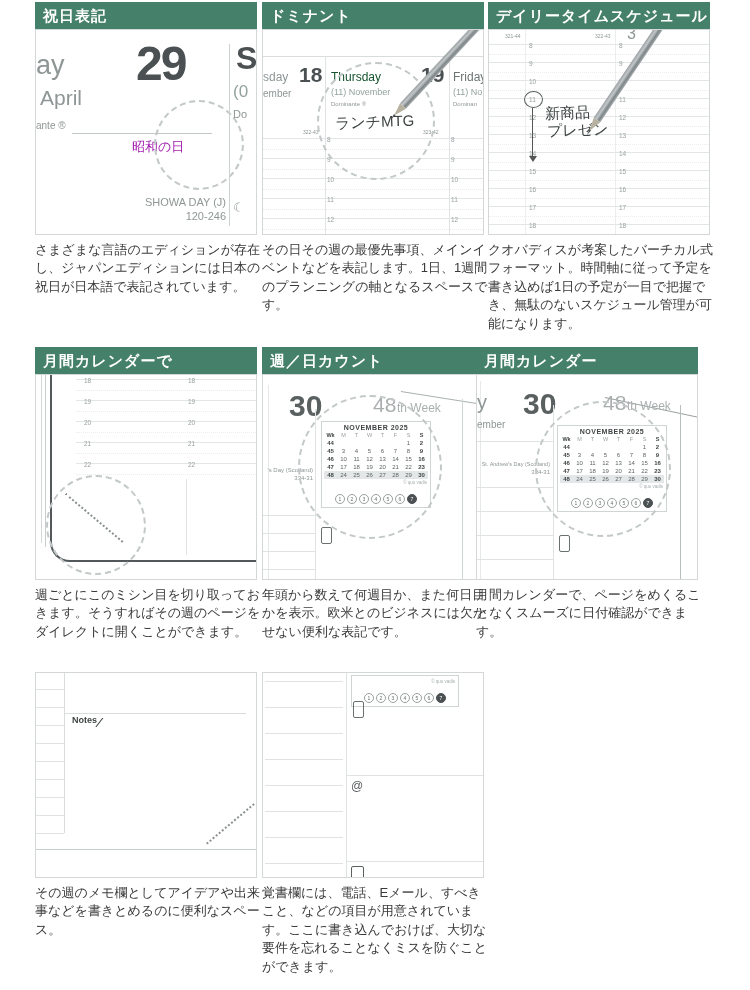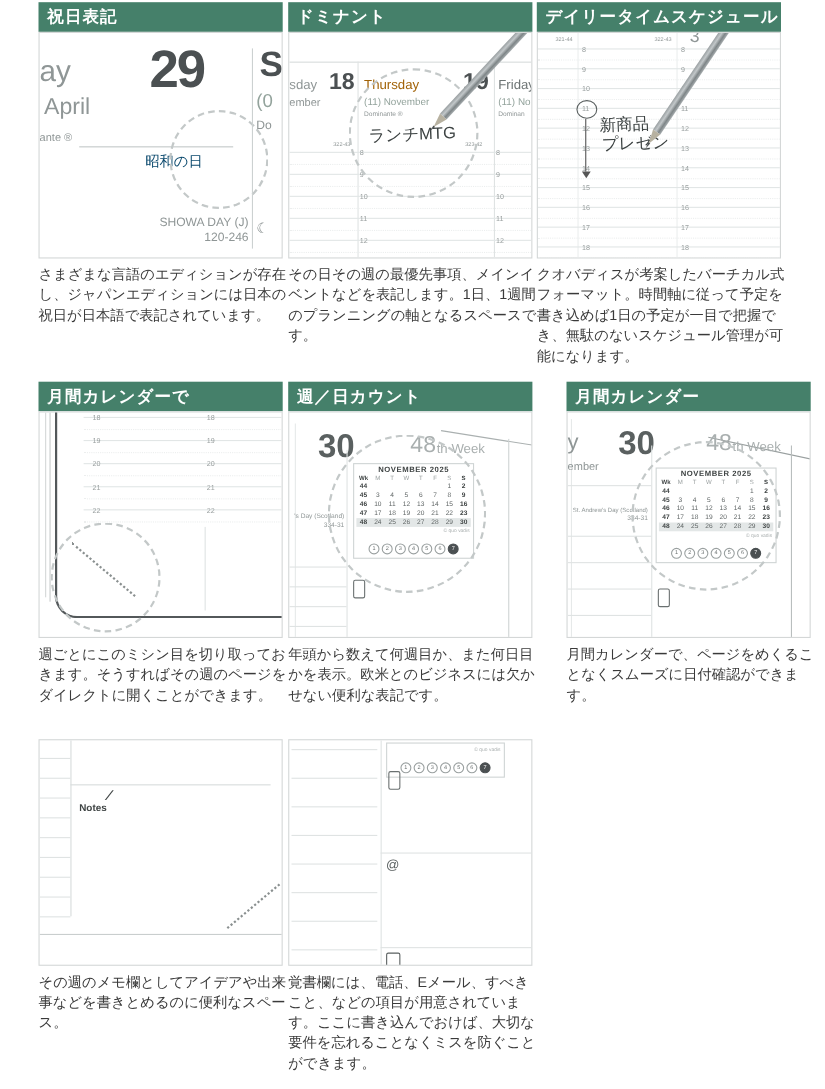--- a/index.html
+++ b/index.html
@@ -59,21 +59,21 @@
 <body>
 
 <section class="panel" id="p1" style="left:35px;top:2px;">
   <div class="phead">祝日表記</div>
   <div class="pimg">
     <span class="fs gtxt" style="left:0;top:20px;font-size:27px;">ay</span>
     <span class="fs dk" style="left:100px;top:6px;font-size:48px;font-weight:bold;letter-spacing:-2px;">29</span>
     <span class="fs gtxt" style="left:4px;top:56px;font-size:21px;">April</span>
     <span class="fs gtxt" style="left:0;top:90px;font-size:10px;">ante ®</span>
     <div class="hline" style="left:36px;top:103px;width:140px;background:#c2c8c8;"></div>
-    <span class="fs" style="left:96px;top:108px;font-size:13px;color:#0c4a6e;">昭和の日</span>
+    <span class="fs" style="left:96px;top:108px;font-size:13px;color:#a21caf;">昭和の日</span>
     <div class="dcircle" style="left:118px;top:70px;width:86px;height:86px;"></div>
     <span class="fs gtxt" style="left:50px;top:166px;width:140px;text-align:right;font-size:11px;">SHOWA DAY (J)</span>
     <span class="fs gtxt" style="left:50px;top:180px;width:140px;text-align:right;font-size:11px;">120-246</span>
     <div class="vline" style="left:193px;top:14px;height:182px;background:#ccd1d1;"></div>
     <span class="fs dk" style="left:200px;top:10px;font-size:32px;font-weight:bold;">S</span>
     <span class="fs" style="left:197px;top:52px;font-size:17px;color:#93a39c;">(0</span>
     <span class="fs gtxt" style="left:197px;top:78px;font-size:11px;">Do</span>
     <span class="fs gtxt" style="left:197px;top:170px;font-size:13px;">☾</span>
   </div>
   <p class="pdesc">さまざまな言語のエディションが存在し、ジャパンエディションには日本の祝日が日本語で表記されています。</p>
@@ -81,21 +81,21 @@
 
 <section class="panel" id="p2" style="left:262px;top:2px;">
   <div class="phead">ドミナント</div>
   <div class="pimg">
     <div class="hline" style="left:0;top:26px;width:222px;background:#d8dcdc;"></div>
     <div class="vline" style="left:62px;top:26px;height:178px;"></div>
     <div class="vline" style="left:186px;top:26px;height:178px;"></div>
     <span class="fs gtxt" style="left:0;top:40px;font-size:12px;">sday</span>
     <span class="fs dk" style="left:36px;top:33px;font-size:21px;font-weight:bold;">18</span>
     <span class="fs gtxt" style="left:0;top:58px;font-size:10px;">ember</span>
-    <span class="fs" style="left:68px;top:40px;font-size:12px;color:#a16207;text-align:right;">Thursday</span>
+    <span class="fs" style="left:68px;top:40px;font-size:12px;color:#14532d;text-align:right;">Thursday</span>
     <span class="fs dk" style="left:158px;top:33px;font-size:21px;font-weight:bold;">19</span>
     <span class="fs" style="left:68px;top:57px;font-size:9px;color:#93a39c;">(11) November</span>
     <span class="fs gtxt" style="left:68px;top:71px;font-size:6px;">Dominante ®</span>
     <span class="fs hand" style="left:72px;top:83px;font-size:15px;">ランチMTG</span>
     <span class="fs gtxt" style="left:40px;top:99px;font-size:5px;">322-43</span>
     <span class="fs gtxt" style="left:160px;top:99px;font-size:5px;">323-42</span>
     <span class="fs" style="left:190px;top:40px;font-size:12px;color:#6d7474;">Friday</span>
     <span class="fs" style="left:190px;top:57px;font-size:9px;color:#93a39c;">(11) No</span>
     <span class="fs gtxt" style="left:190px;top:71px;font-size:6px;">Dominan</span>
     <div class="hours" id="fig2-hours" style="left:0;top:108px;width:222px;">
@@ -305,21 +305,21 @@
         </div>
         <div class="cal-copy">© quo vadis</div>
         <div class="cal-dots"><div class="dot">1</div><div class="dot">2</div><div class="dot">3</div><div class="dot">4</div><div class="dot">5</div><div class="dot">6</div><div class="dot dot-filled">7</div></div>
       </div>
     <div class="dcircle" style="left:35px;top:20px;width:140px;height:140px;"></div>
     <div class="phone" style="left:58px;top:152px;"></div>
   </div>
   <p class="pdesc">年頭から数えて何週目か、また何日目かを表示。欧米とのビジネスには欠かせない便利な表記です。</p>
 </section>
 
-<section class="panel" id="p6" style="left:515px;top:347px;">
+<section class="panel" id="p6" style="left:476px;top:347px;">
   <div class="phead">月間カレンダー</div>
   <div class="pimg">
     <div class="vline" style="left:3px;top:6px;height:198px;background:#e6e9e9;"></div>
     <div class="hline" style="left:128px;top:22px;width:95px;background:#9aa0a0;transform:rotate(12deg);transform-origin:0 0;"></div>
     <div class="vline" style="left:203px;top:30px;height:174px;background:#b9bebe;"></div>
     <span class="fs gtxt" style="left:0;top:16px;font-size:20px;">y</span>
     <span class="fs" style="left:46px;top:12px;font-size:30px;font-weight:bold;color:#5a6060;">30</span>
     <span class="fs gtxt" style="left:0;top:44px;font-size:10px;">ember</span>
     <span class="fs" style="left:126px;top:16px;font-size:21px;color:#a9afaf;">48</span>
     <span class="fs" style="left:150px;top:24px;font-size:12px;color:#a9afaf;">th Week</span>
@@ -408,21 +408,21 @@
     <div class="hline" style="left:0;top:16px;width:28px;"></div>
     <div class="hline" style="left:0;top:34px;width:28px;"></div>
     <div class="hline" style="left:0;top:52px;width:28px;"></div>
     <div class="hline" style="left:0;top:70px;width:28px;"></div>
     <div class="hline" style="left:0;top:88px;width:28px;"></div>
     <div class="hline" style="left:0;top:106px;width:28px;"></div>
     <div class="hline" style="left:0;top:124px;width:28px;"></div>
     <div class="hline" style="left:0;top:142px;width:28px;"></div>
     <div class="hline" style="left:0;top:160px;width:28px;"></div>
     <div class="hline" style="left:28px;top:40px;width:182px;background:#d8dcdc;"></div>
-    <span class="fs" style="left:36px;top:56px;font-size:9px;font-weight:bold;color:#3f4444;">Notes</span>
+    <span class="fs" style="left:36px;top:42px;font-size:9px;font-weight:bold;color:#3f4444;">Notes</span>
     <span class="fs" style="left:62px;top:42px;font-size:13px;font-style:italic;font-weight:bold;color:#3f4444;">∕</span>
     <div class="hline" style="left:0;top:176px;width:222px;background:#c9cece;"></div>
     <div class="perf" style="left:170px;top:170px;width:62px;transform:rotate(-40deg);"></div>
   </div>
   <p class="pdesc">その週のメモ欄としてアイデアや出来事などを書きとめるのに便利なスペース。</p>
 </section>
 
 <section class="panel" id="p8" style="left:262px;top:672px;">
   <div class="pimg">
     <div class="hline" style="left:2px;top:8px;width:78px;"></div>

